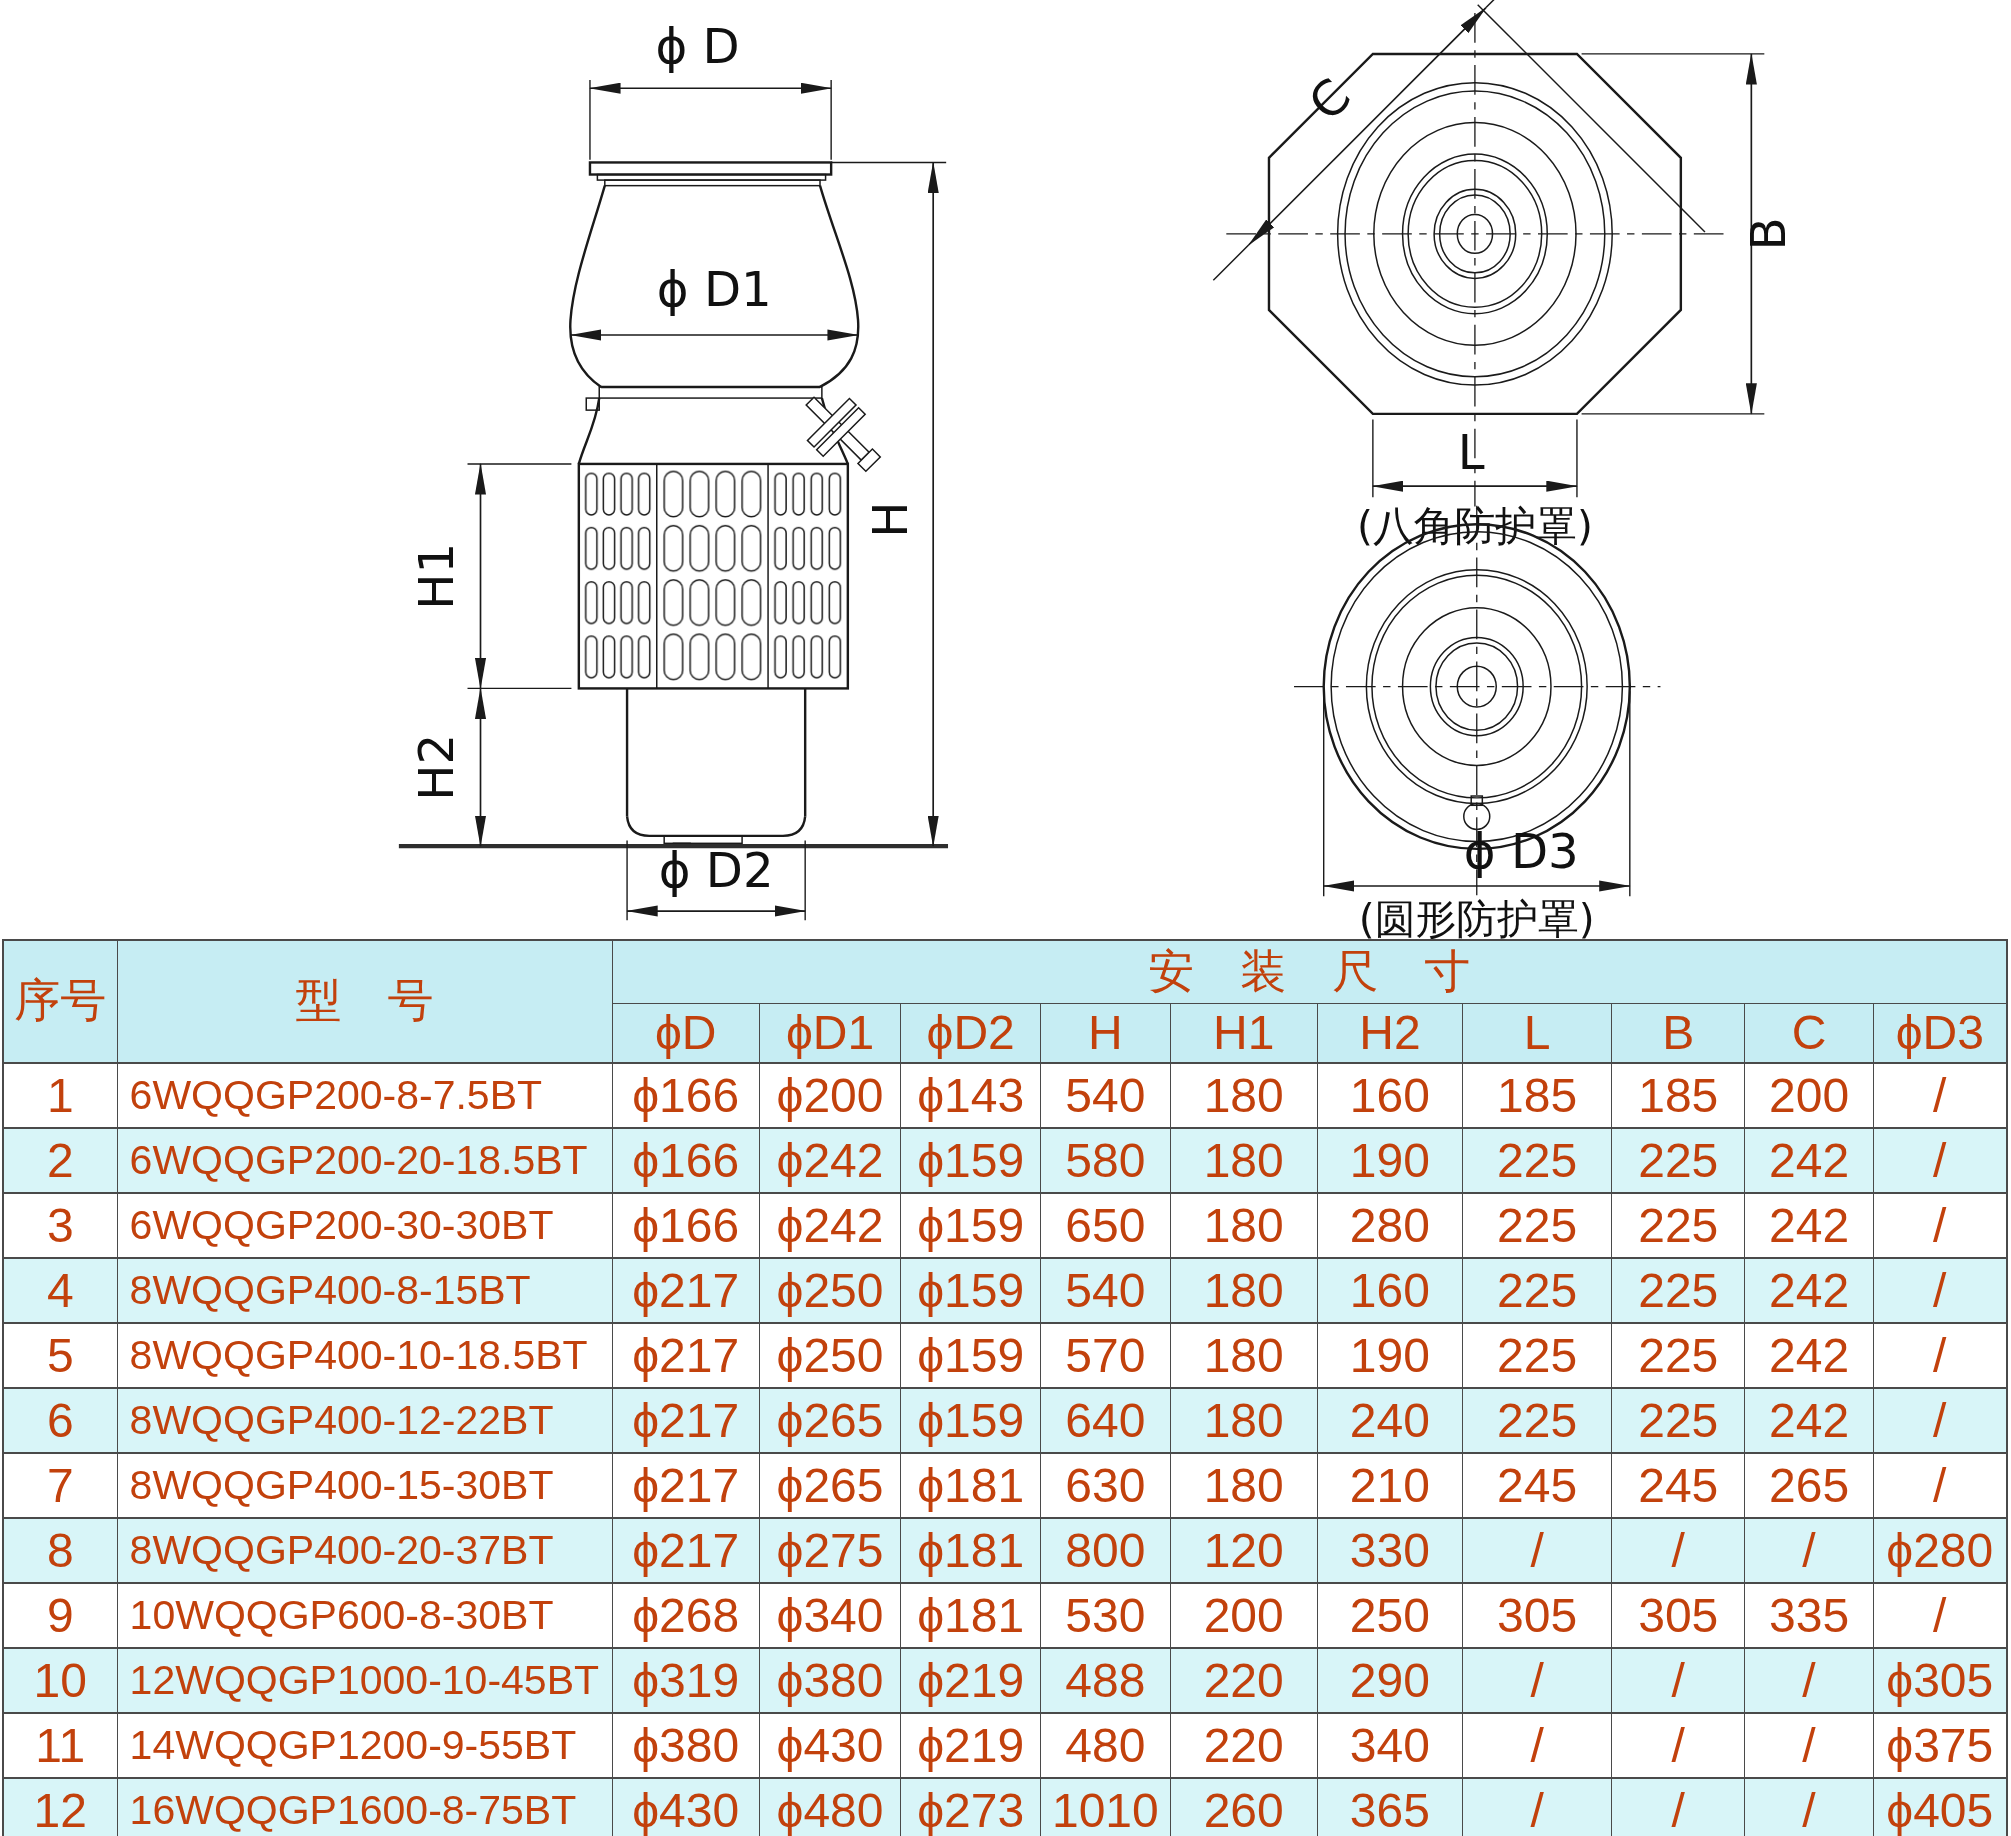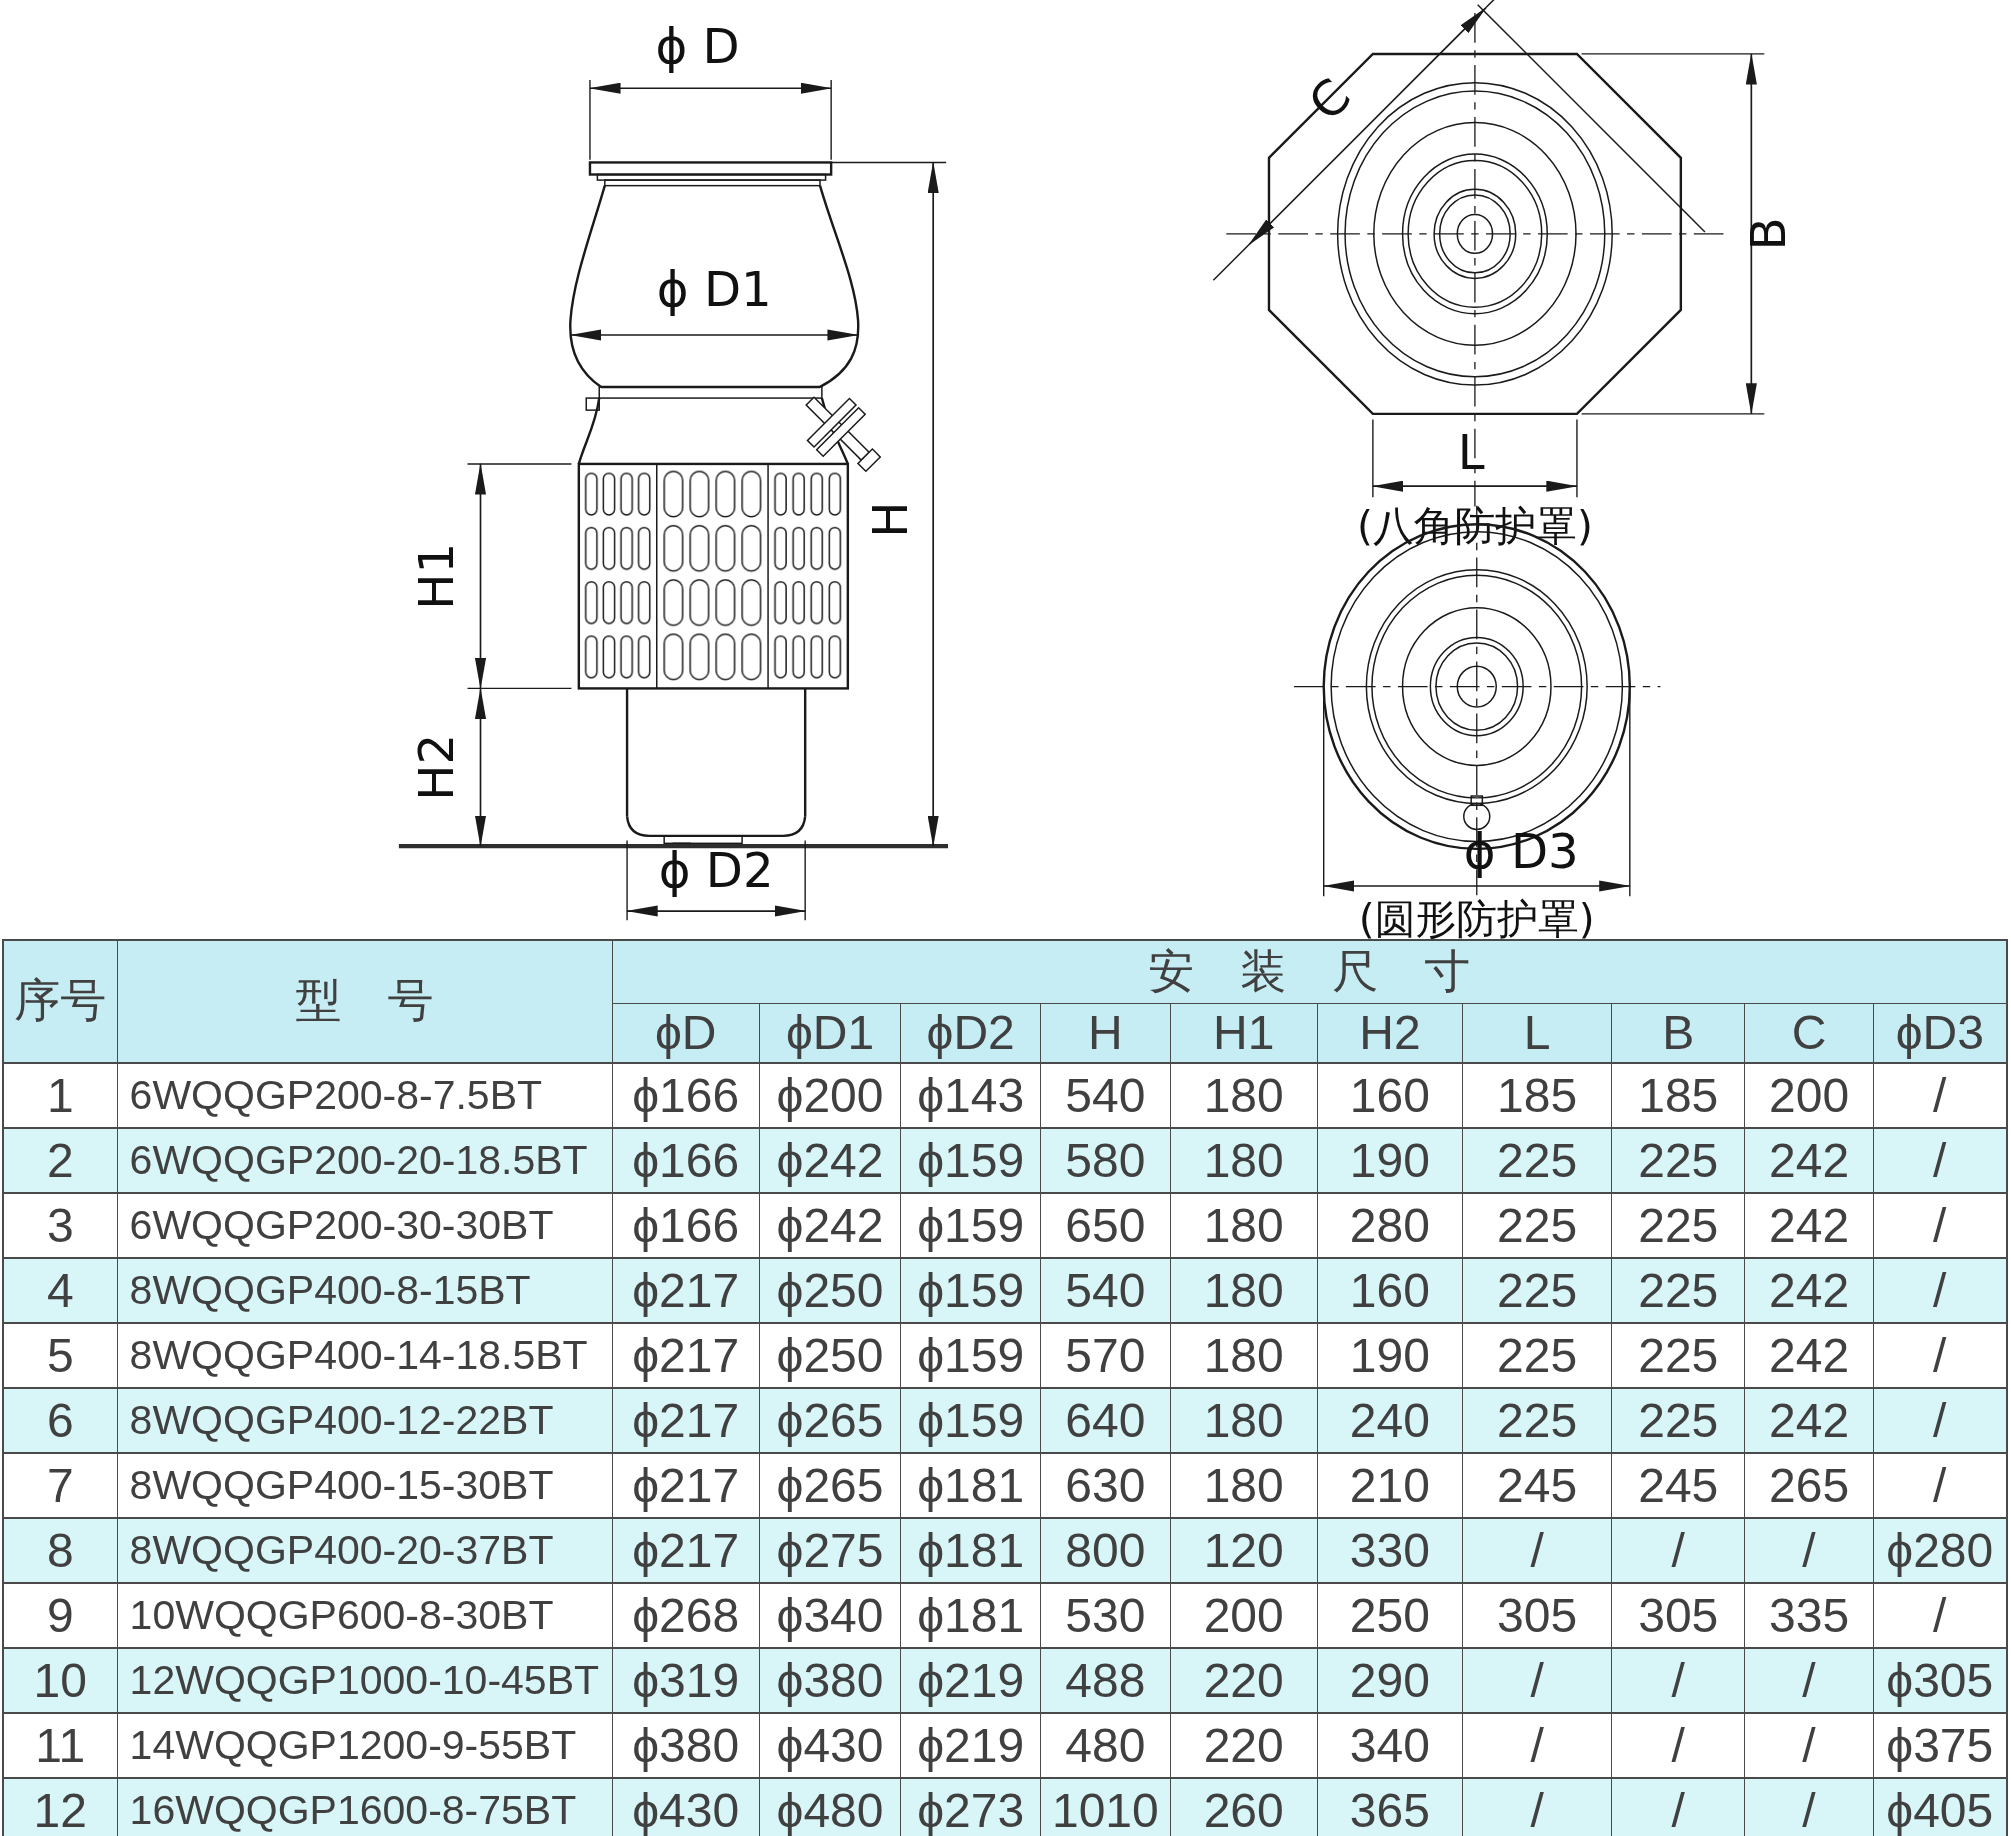--- a/index.html
+++ b/index.html
@@ -1,17 +1,17 @@
 <!DOCTYPE html>
 <html style="font-size:15px"><head>
 <meta charset="utf-8">
 <style>
   html,body{margin:0;padding:0;background:#fff;}
   .stage{position:relative;width:2012px;height:1837px;background:#ffffff;overflow:hidden;
-         font-family:"Liberation Sans",sans-serif;color:#404040;}
+         font-family:"Liberation Sans",sans-serif;color:#c2410c;}
   svg{position:absolute;left:0;top:0;}
   svg text{font-family:"DejaVu Sans","Liberation Sans",sans-serif;fill:#111;}
   .ol{stroke:#1a1a1a;stroke-width:2.6;fill:none;}
   .tl{stroke:#1a1a1a;stroke-width:1.6;fill:none;}
   .wfill{fill:#ffffff;}
   .dim{stroke:#1a1a1a;stroke-width:1.8;fill:none;}
   .ext{stroke:#1a1a1a;stroke-width:1.5;fill:none;}
   .cl{stroke:#1a1a1a;stroke-width:1.4;fill:none;stroke-dasharray:32 8 8 8;}
   .gnd{stroke:#2e2e2e;stroke-width:4.5;fill:none;}
   .lbl{font-size:52px;}
@@ -259,21 +259,21 @@
           <td>540</td>
           <td>180</td>
           <td>160</td>
           <td>225</td>
           <td>225</td>
           <td>242</td>
           <td>/</td>
         </tr>
         <tr>
           <td>5</td>
-          <td class="model">8WQQGP400-14-18.5BT</td>
+          <td class="model">8WQQGP400-10-18.5BT</td>
           <td>ϕ217</td>
           <td>ϕ250</td>
           <td>ϕ159</td>
           <td>570</td>
           <td>180</td>
           <td>190</td>
           <td>225</td>
           <td>225</td>
           <td>242</td>
           <td>/</td>

